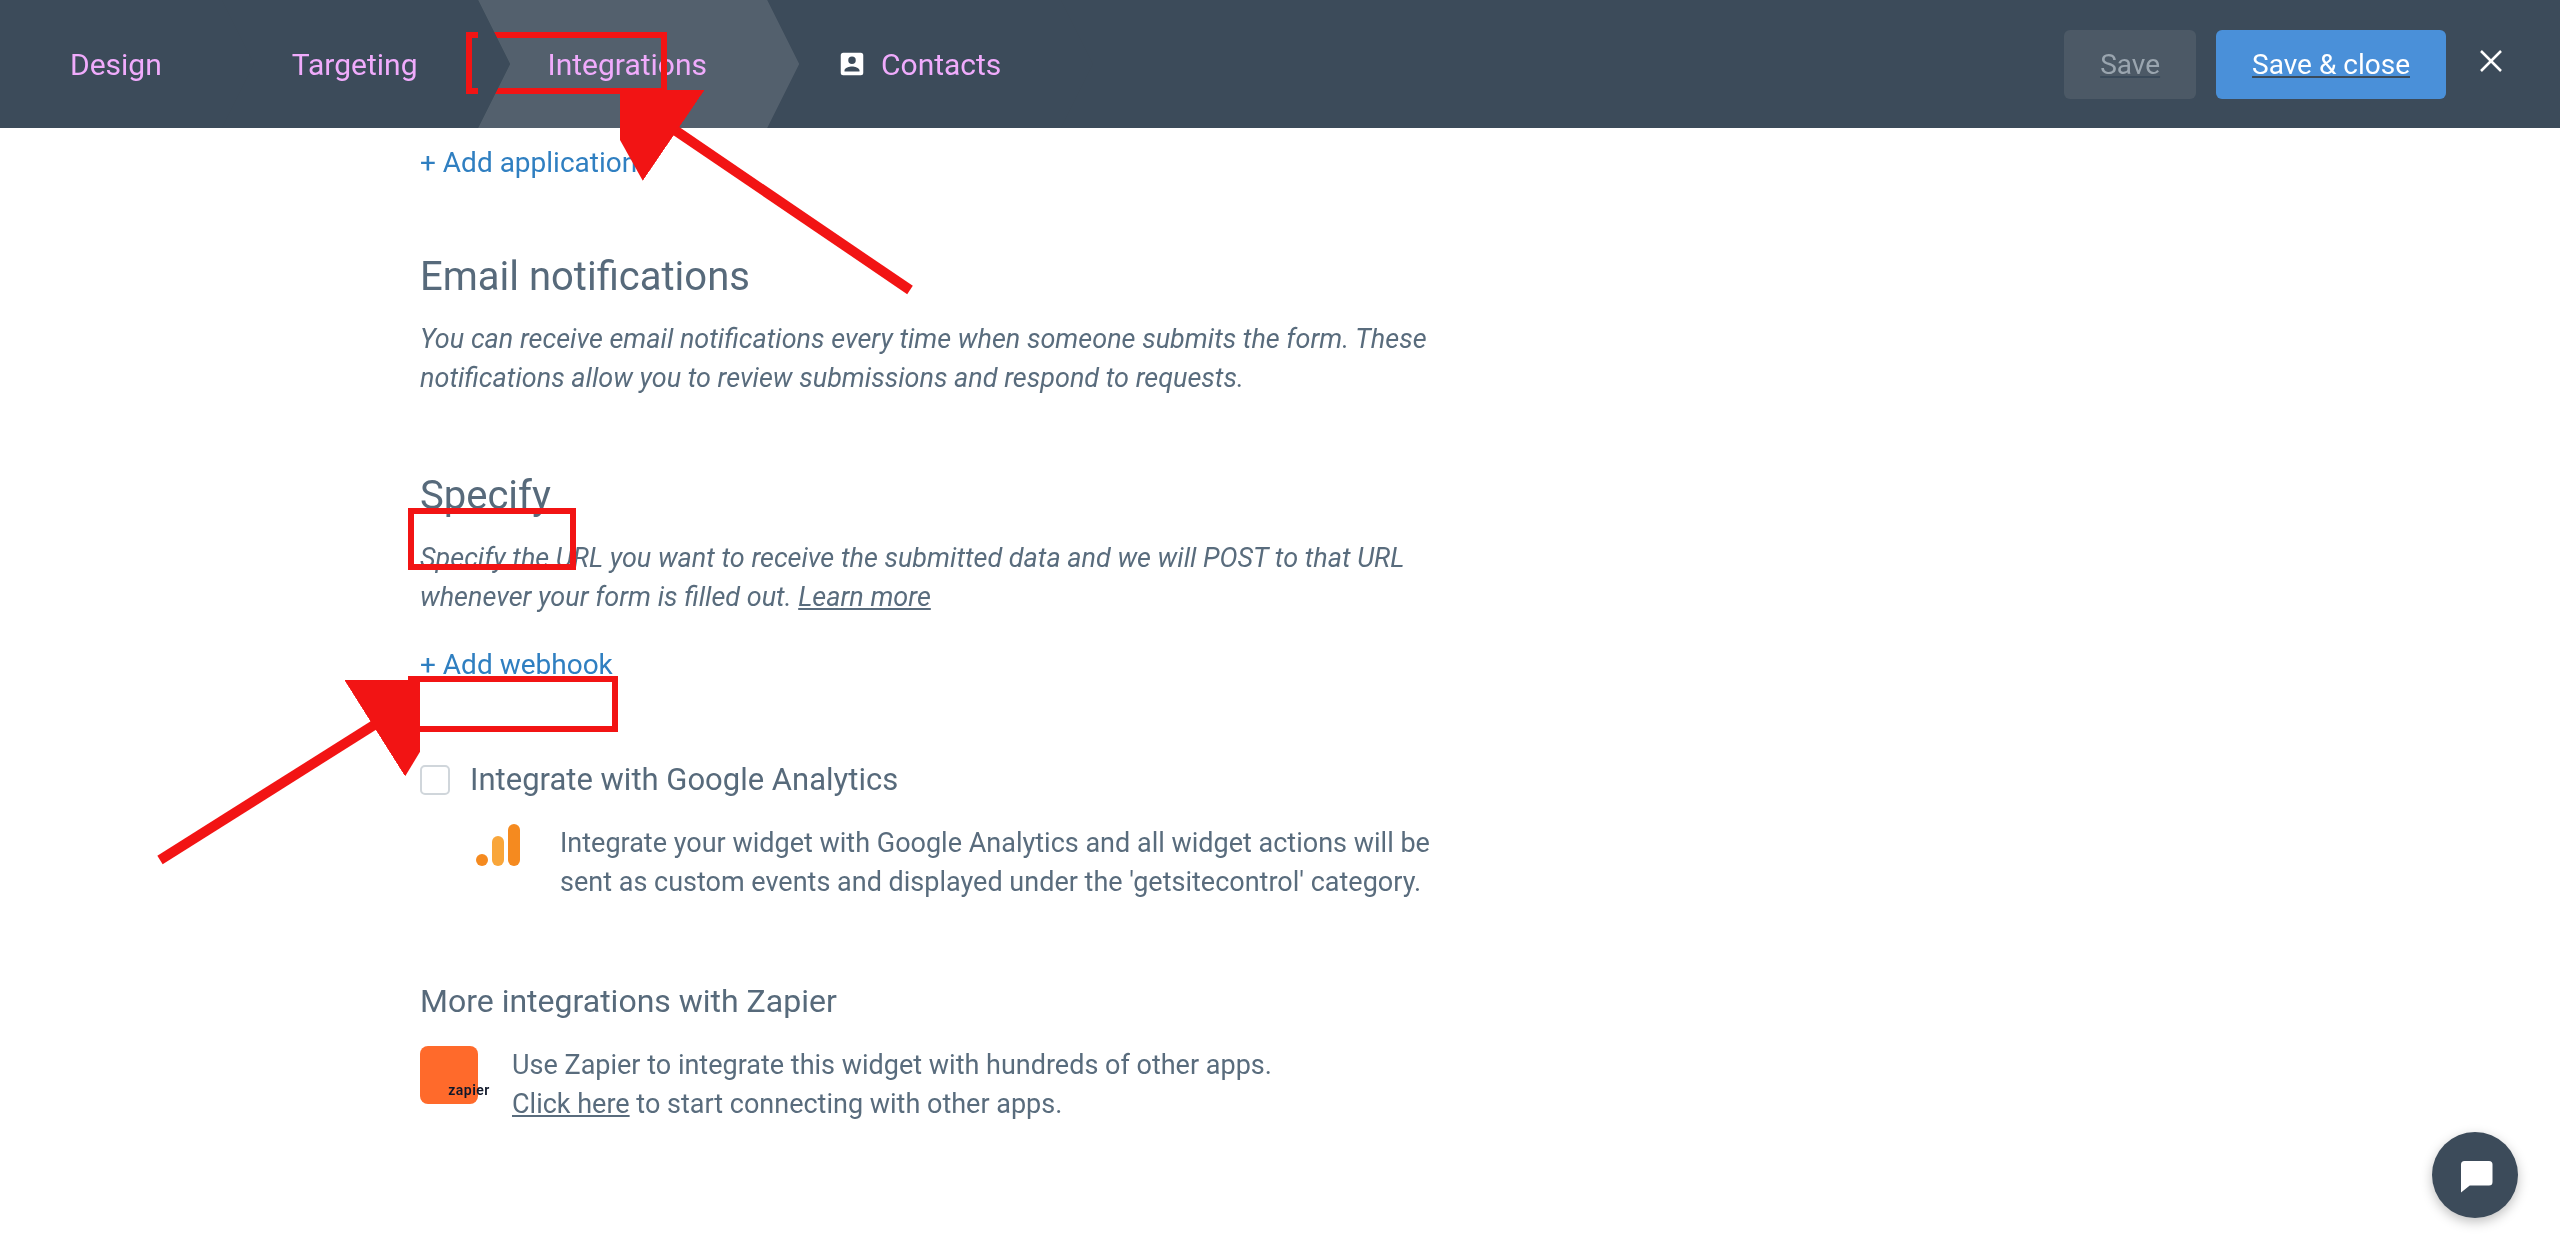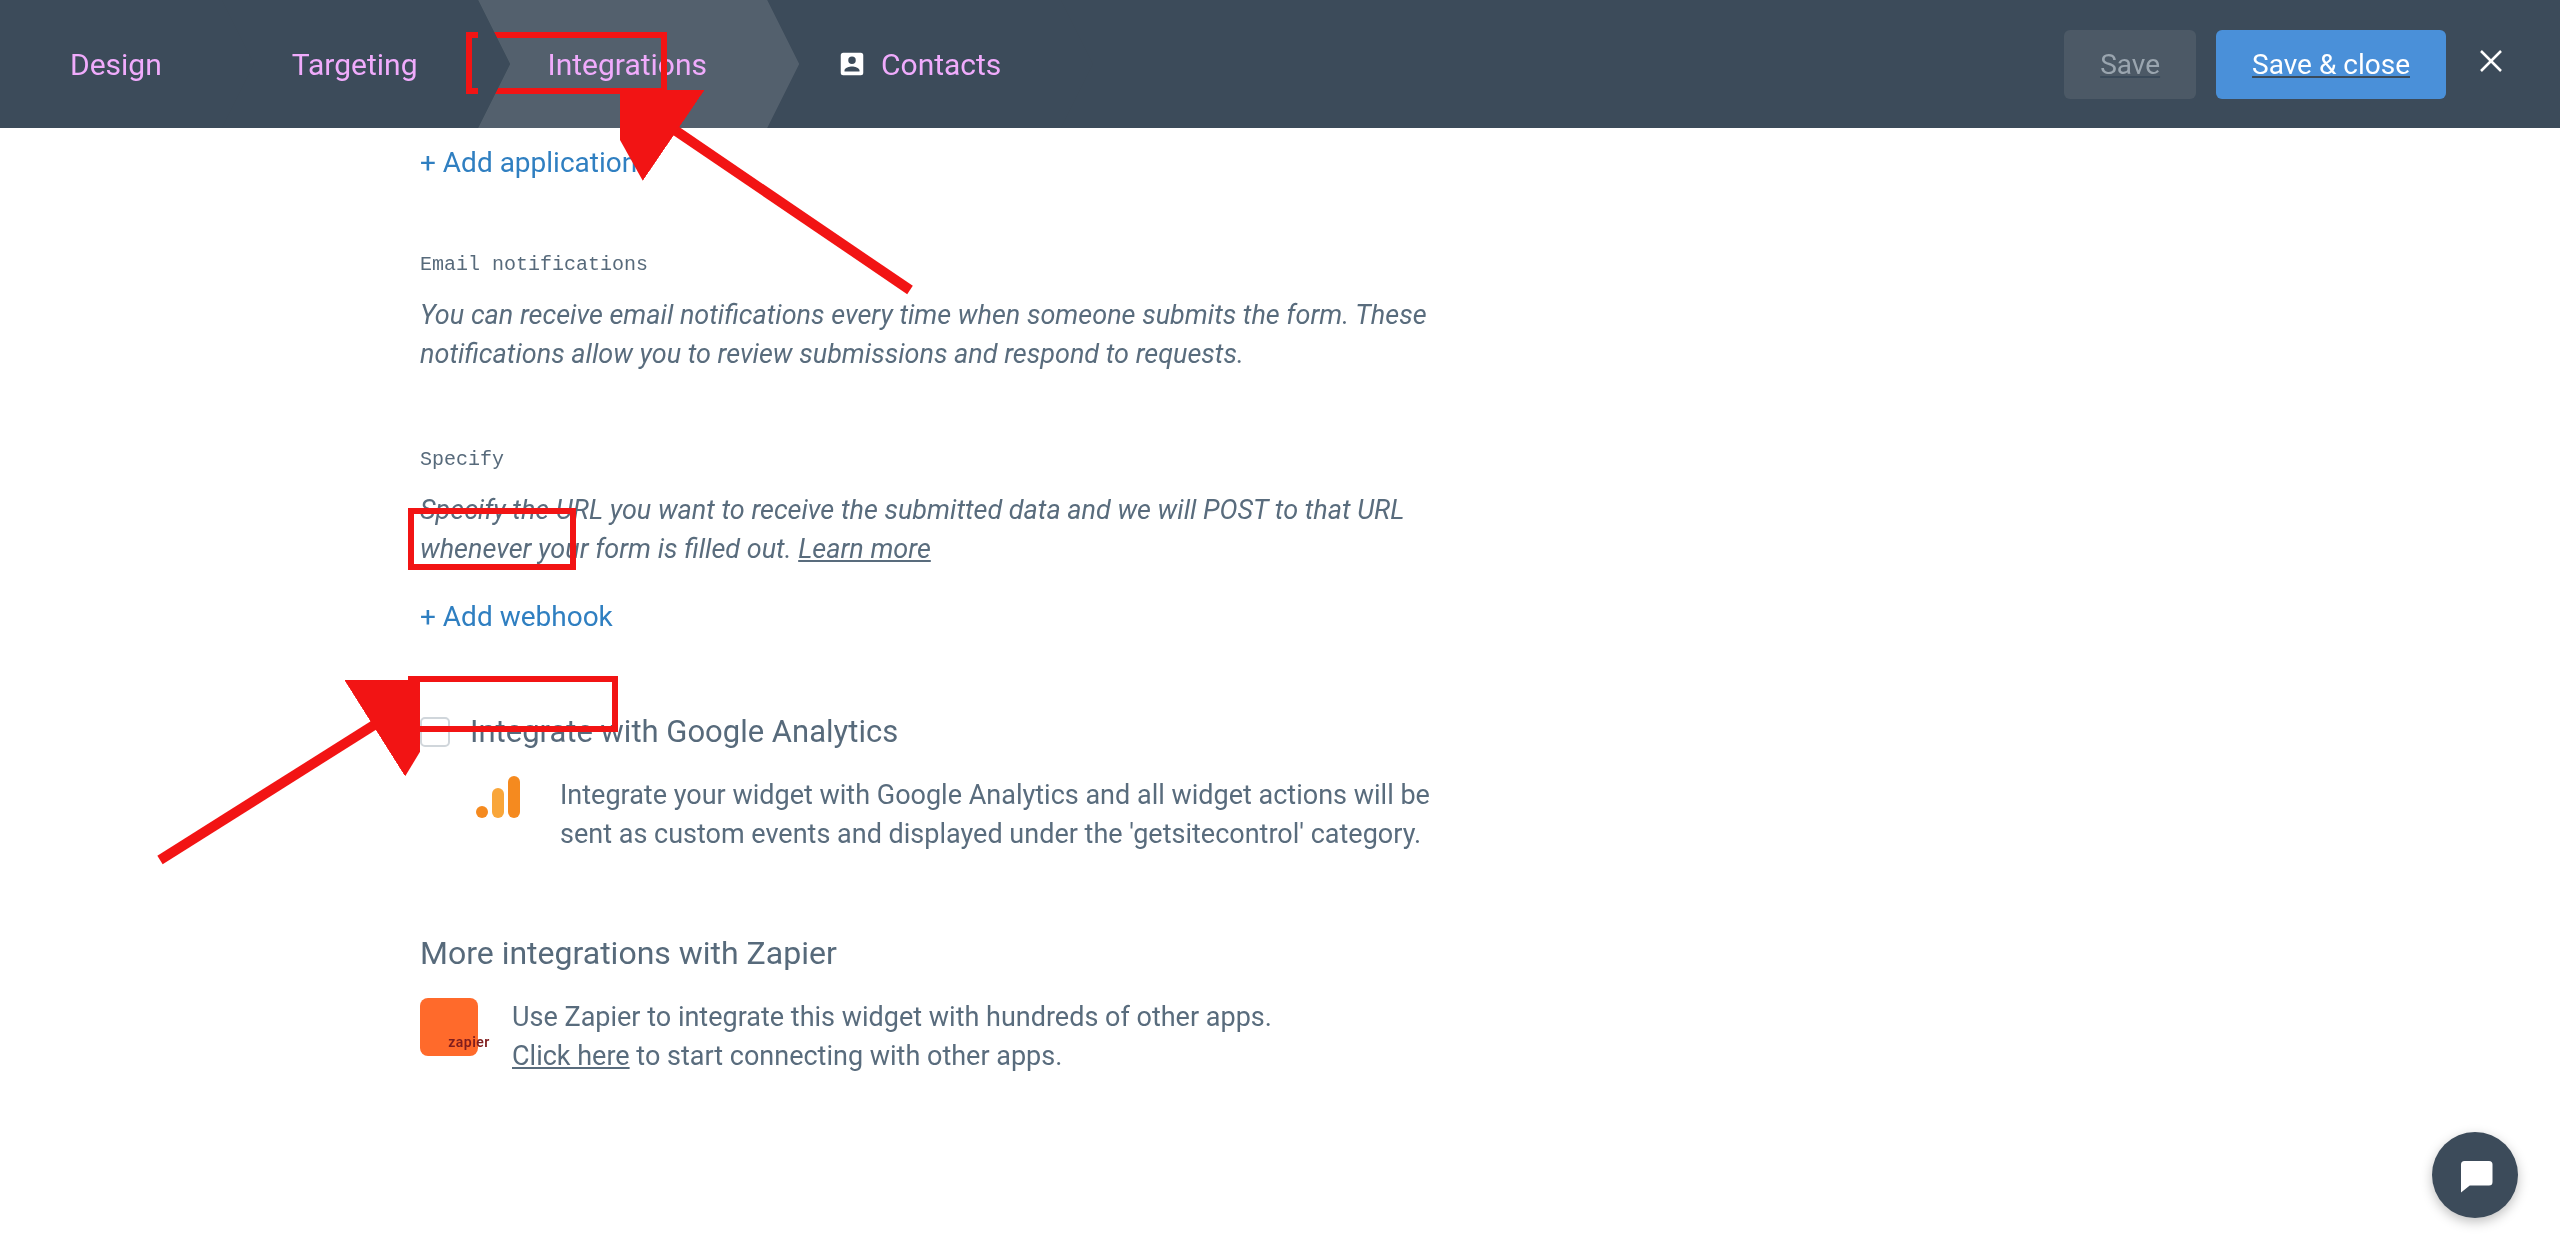--- a/index.html
+++ b/index.html
@@ -62,41 +62,41 @@
 
 .nav-actions { margin-left: auto; display: flex; align-items: center; gap: 20px; padding-right: 44px; text-decoration: underline; }
 .btn { font-size: 28px; padding: 18px 36px; border-radius: 6px; cursor: pointer; user-select: none; }
 .btn-save { background: #4c5966; color: #9aa5af; }
 .btn-saveclose { background: #4a90d9; color: #fff; }
 .close-x { color: #fff; font-size: 34px; padding: 0 10px; cursor: pointer; }
 
 
 .content { padding-left: 420px; padding-top: 18px; width: 1460px; }
 .link-action { color: #2f7fc1; font-size: 28px; cursor: pointer; display: inline-block; }
-.section-title { font-size: 20px; color: #576a7b; font-weight: 400; font-family: Liberation Mono, monospace; }
+.section-title { font-size: 40px; color: #576a7b; font-weight: 400; }
 .section-desc { font-size: 27px; color: #596c7d; margin-top: 20px; line-height: 1.45; font-style: italic; }
 .section { margin-top: 74px; }
 .inline-link { text-decoration: underline; cursor: pointer; color: #596c7d; }
 .mt { margin-top: 30px; }
 
 
 .ga-row { display:flex; align-items: flex-start; gap: 20px; margin-top: 80px; }
 .checkbox { width: 30px; height: 30px; border: 2px solid #d0d6db; border-radius: 5px; margin-top: 4px; }
 .ga-label { font-size: 31px; color: #576a7b; }
 .ga-body { display:flex; gap: 34px; margin-top: 26px; align-items: flex-start; }
 .ga-icon { width:56px; flex:none; display:flex; align-items:flex-end; justify-content:center; gap:4px; height:42px; }
 .ga-icon .bar1 { width:12px; height:12px; background:#f58a1f; border-radius:50%; align-self:flex-end; }
 .ga-icon .bar2 { width:12px; height:30px; background:#f9a63a; border-radius:6px; }
 .ga-icon .bar3 { width:12px; height:42px; background:#f58a1f; border-radius:6px; }
 .ga-text { font-size:27px; color:#596c7d; line-height:1.45; }
 
 
 .zap-title { font-size: 32px; color:#576a7b; margin-top: 80px; }
 .zap-body { display:flex; gap: 34px; margin-top: 26px; align-items:flex-start; }
-.zap-icon { width:58px; height:58px; background:#ff6a2b; border-radius:8px; color:#7f1d1d; font-size:14px; display:flex; align-items:flex-end; justify-content:center; padding-bottom:6px; font-weight:600; letter-spacing:0.5px; flex:none;padding-left:40px; }
+.zap-icon { width:58px; height:58px; background:#ff6a2b; border-radius:8px; color:#0f172a; font-size:14px; display:flex; align-items:flex-end; justify-content:center; padding-bottom:6px; font-weight:600; letter-spacing:0.5px; flex:none;padding-left:40px; }
 .zap-text { font-size:27px; color:#596c7d; line-height:1.45; }
 
 
 .hi-box { position:absolute; border:6px solid #f21414; pointer-events:none; }
 .hi-integrations { left:466px; top:32px; width:201px; height:62px; }
 .hi-webhooks { left:408px; top:508px; width:168px; height:62px; }
 .hi-addwebhook { left:408px; top:676px; width:210px; height:56px; }
 
 
 .arrow-svg { position:absolute; pointer-events:none; }

